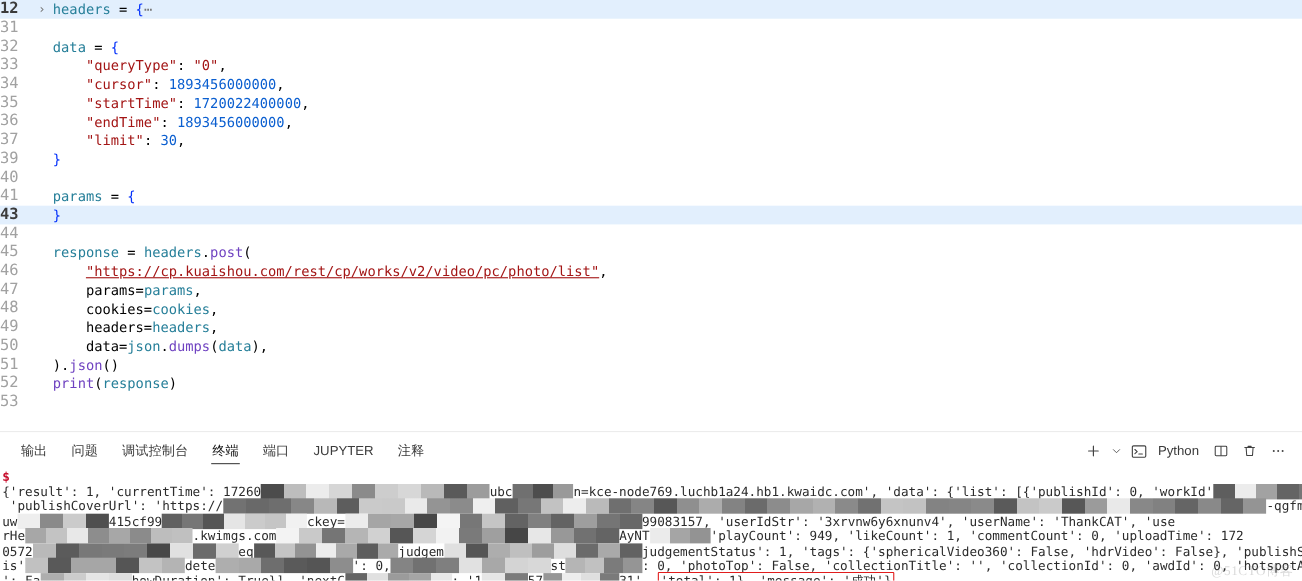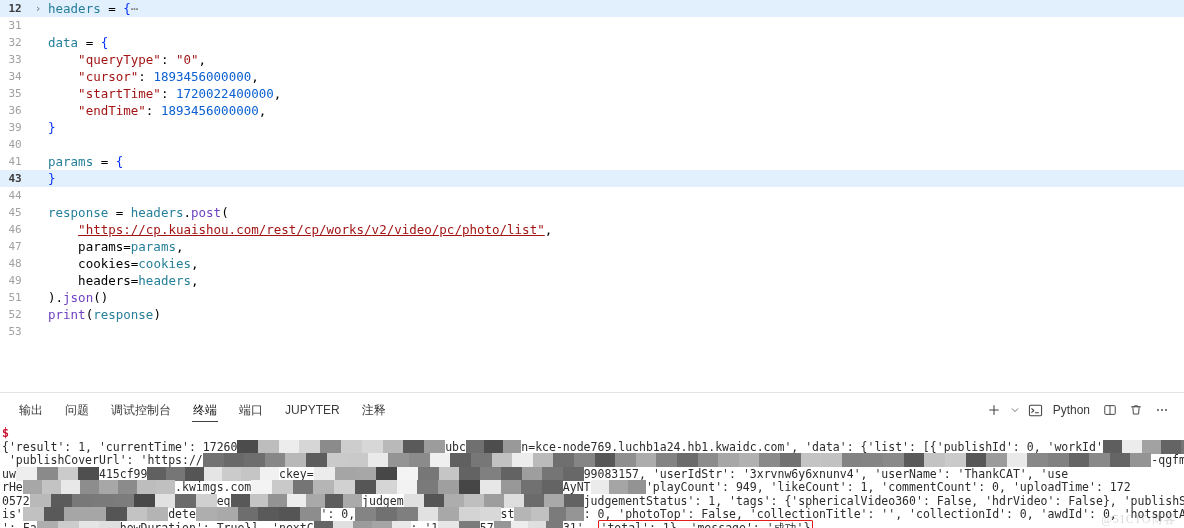--- a/index.html
+++ b/index.html
@@ -34,24 +34,24 @@
     height: 17px;
     line-height: 17px;
     white-space: pre;
     display: flex;
     align-items: flex-start;
   }
   .code-line.hl { background: #e2effd; }
   .gutter {
     width: 30px;
     min-width: 30px;
-    text-align: center;
+    text-align: left;
     color: #a1a1a1;
     padding-right: 0px;
-    font-size: 11px;
+    font-size: 14px;
     user-select: none;
   }
   .code-line.hl .gutter { color: #3b3b3b; font-weight: 600; }
   .fold {
     width: 16px;
     min-width: 16px;
     text-align: center;
     color: #767676;
     font-size: 11px;
     user-select: none;
@@ -179,30 +179,32 @@
 <div id="app">
 
   <div class="editor" id="editor">
       <div class="code-line hl"><div class="gutter">12</div><div class="fold">›</div><div class="codetext"><span class="t-var">headers</span><span class="t-op"> = </span><span class="t-brace">{</span><span class="t-dim">⋯</span></div></div>
       <div class="code-line"><div class="gutter">31</div><div class="fold"></div><div class="codetext"></div></div>
       <div class="code-line"><div class="gutter">32</div><div class="fold"></div><div class="codetext"><span class="t-var">data</span><span class="t-op"> = </span><span class="t-brace">{</span></div></div>
       <div class="code-line"><div class="gutter">33</div><div class="fold"></div><div class="codetext">    <span class="t-str">"queryType"</span><span class="t-punc">: </span><span class="t-str">"0"</span><span class="t-punc">,</span></div></div>
       <div class="code-line"><div class="gutter">34</div><div class="fold"></div><div class="codetext">    <span class="t-str">"cursor"</span><span class="t-punc">: </span><span class="t-num">1893456000000</span><span class="t-punc">,</span></div></div>
       <div class="code-line"><div class="gutter">35</div><div class="fold"></div><div class="codetext">    <span class="t-str">"startTime"</span><span class="t-punc">: </span><span class="t-num">1720022400000</span><span class="t-punc">,</span></div></div>
       <div class="code-line"><div class="gutter">36</div><div class="fold"></div><div class="codetext">    <span class="t-str">"endTime"</span><span class="t-punc">: </span><span class="t-num">1893456000000</span><span class="t-punc">,</span></div></div>
+      <div class="code-line"><div class="gutter">37</div><div class="fold"></div><div class="codetext">    <span class="t-str">"limit"</span><span class="t-punc">: </span><span class="t-num">30</span><span class="t-punc">,</span></div></div>
       <div class="code-line"><div class="gutter">39</div><div class="fold"></div><div class="codetext"><span class="t-brace">}</span></div></div>
       <div class="code-line"><div class="gutter">40</div><div class="fold"></div><div class="codetext"></div></div>
       <div class="code-line"><div class="gutter">41</div><div class="fold"></div><div class="codetext"><span class="t-var">params</span><span class="t-op"> = </span><span class="t-brace">{</span></div></div>
       <div class="code-line hl"><div class="gutter">43</div><div class="fold"></div><div class="codetext"><span class="t-brace">}</span></div></div>
       <div class="code-line"><div class="gutter">44</div><div class="fold"></div><div class="codetext"></div></div>
       <div class="code-line"><div class="gutter">45</div><div class="fold"></div><div class="codetext"><span class="t-var">response</span><span class="t-op"> = </span><span class="t-var">headers</span><span class="t-punc">.</span><span class="t-fn">post</span><span class="t-punc">(</span></div></div>
       <div class="code-line"><div class="gutter">46</div><div class="fold"></div><div class="codetext">    <span class="t-strlink">"https://cp.kuaishou.com/rest/cp/works/v2/video/pc/photo/list"</span><span class="t-punc">,</span></div></div>
       <div class="code-line"><div class="gutter">47</div><div class="fold"></div><div class="codetext">    <span class="t-punc">params=</span><span class="t-var">params</span><span class="t-punc">,</span></div></div>
       <div class="code-line"><div class="gutter">48</div><div class="fold"></div><div class="codetext">    <span class="t-punc">cookies=</span><span class="t-var">cookies</span><span class="t-punc">,</span></div></div>
       <div class="code-line"><div class="gutter">49</div><div class="fold"></div><div class="codetext">    <span class="t-punc">headers=</span><span class="t-var">headers</span><span class="t-punc">,</span></div></div>
+      <div class="code-line"><div class="gutter">50</div><div class="fold"></div><div class="codetext">    <span class="t-punc">data=</span><span class="t-var">json</span><span class="t-punc">.</span><span class="t-fn">dumps</span><span class="t-punc">(</span><span class="t-var">data</span><span class="t-punc">),</span></div></div>
       <div class="code-line"><div class="gutter">51</div><div class="fold"></div><div class="codetext"><span class="t-punc">).</span><span class="t-fn">json</span><span class="t-punc">()</span></div></div>
       <div class="code-line"><div class="gutter">52</div><div class="fold"></div><div class="codetext"><span class="t-fn">print</span><span class="t-punc">(</span><span class="t-var">response</span><span class="t-punc">)</span></div></div>
       <div class="code-line"><div class="gutter">53</div><div class="fold"></div><div class="codetext"></div></div>
     </div>
 
   <div class="panel">
 
     <div class="panel-header">
       <div class="tabs" id="panel-tabs">
           <div class="tab">输出</div>

